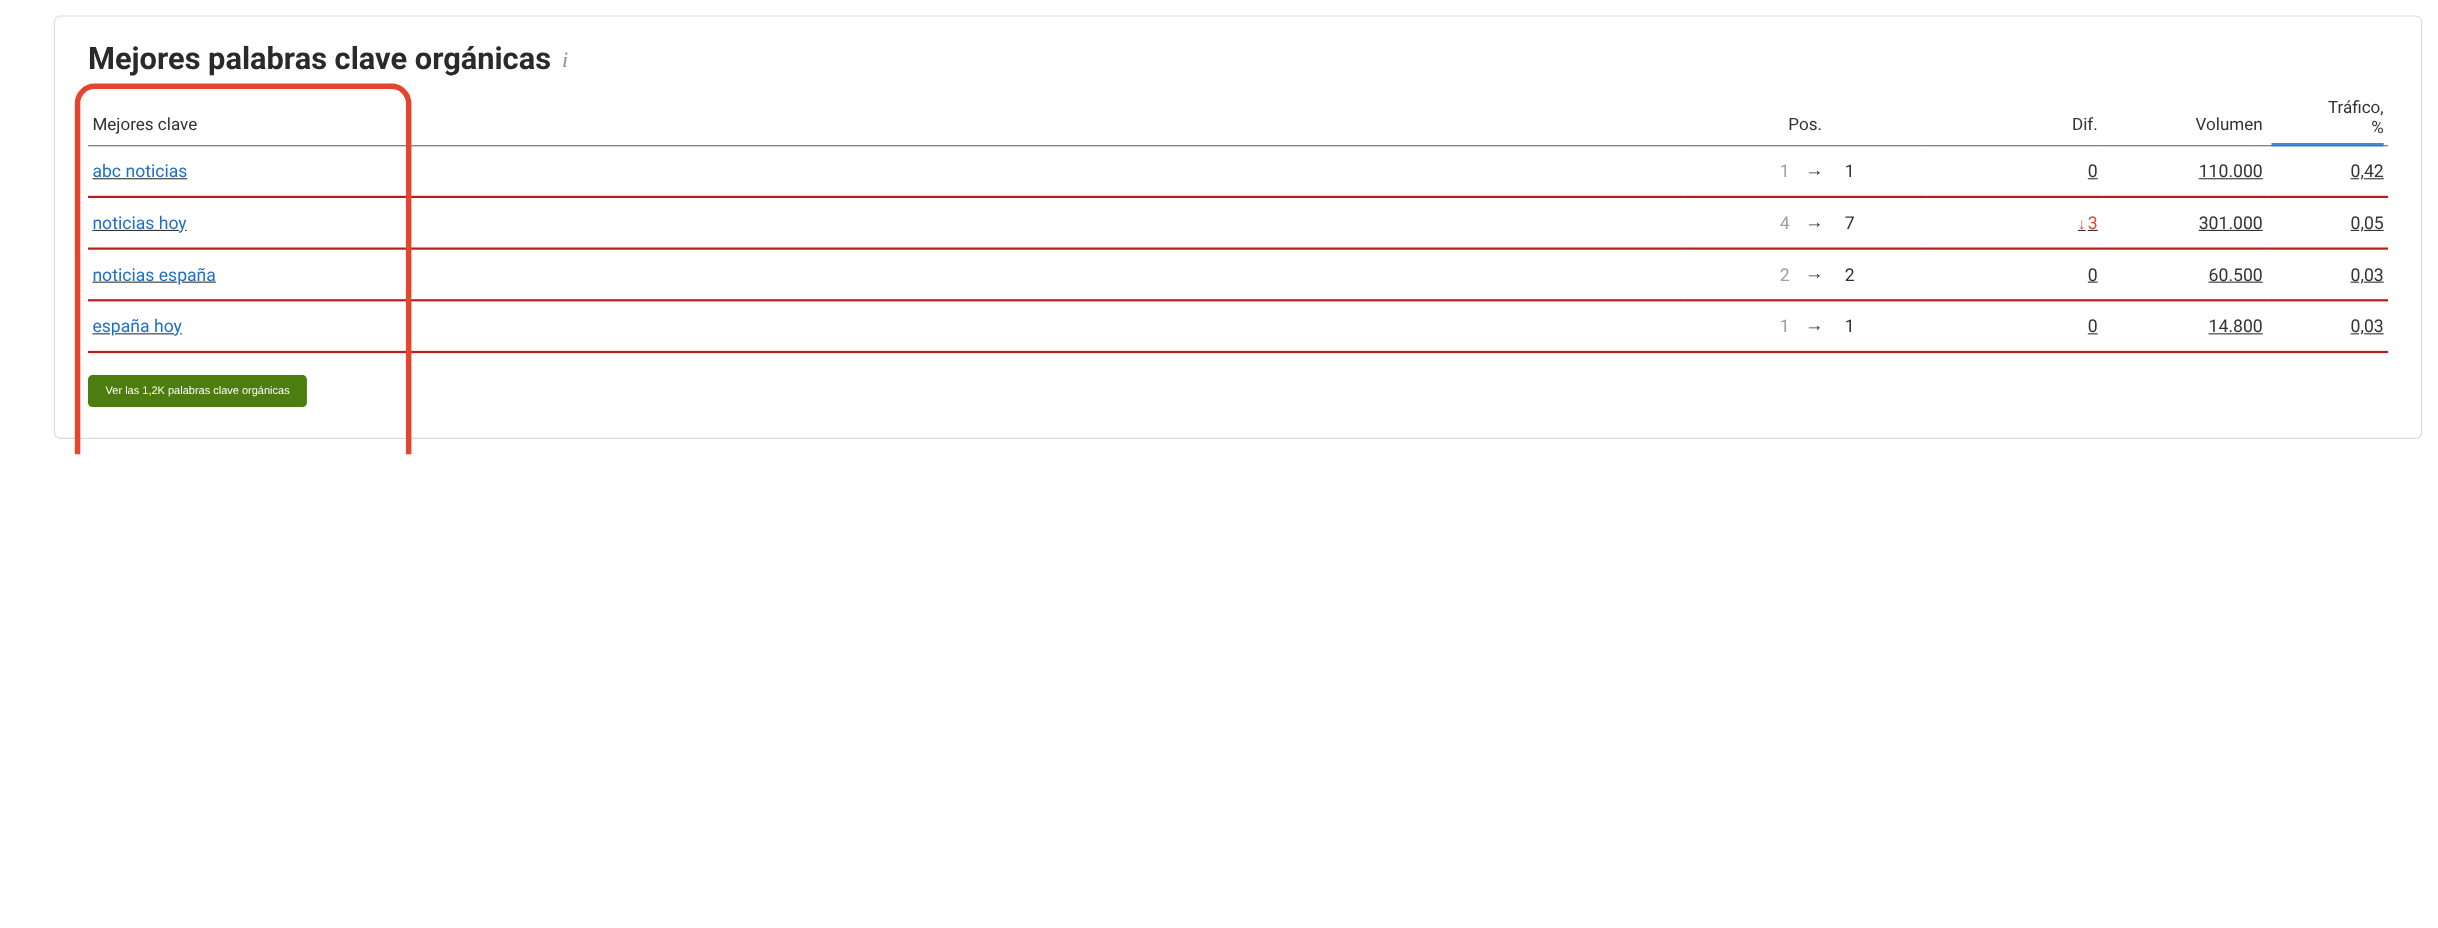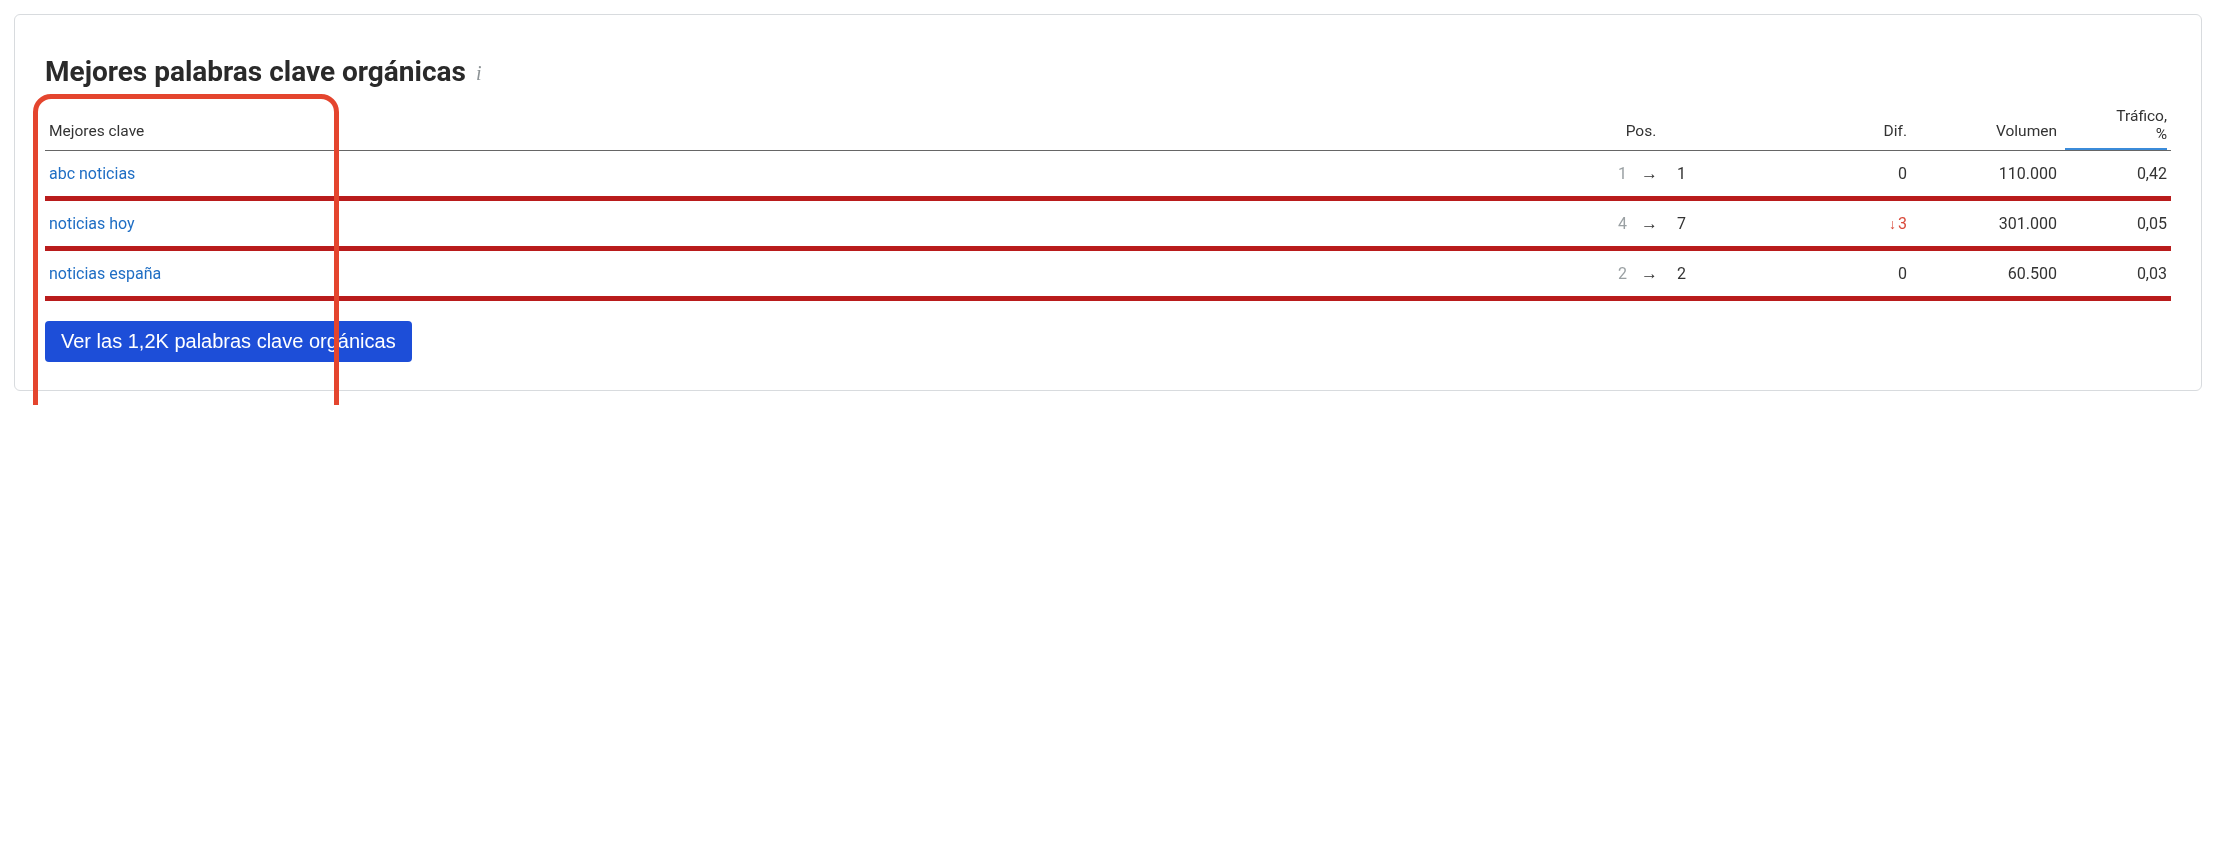--- a/index.html
+++ b/index.html
@@ -7,21 +7,22 @@
     margin: 0;
     padding: 0;
     background: #ffffff;
     font-family: -apple-system, BlinkMacSystemFont, "Segoe UI", Roboto, Helvetica, Arial, sans-serif;
     color: #333;
   }
   .wrap { padding: 14px; }
   .card {
     border: 1px solid #d8dbde;
     border-radius: 6px;
-    padding: 40px 30px 28px 30px;
+    padding: 22px 30px 28px 30px;
+    margin-left: 35px;
   }
   .card-header {
     display: flex;
     align-items: center;
     gap: 10px;
     margin-bottom: 14px;
   }
   .title {
     font-size: 28px;
     font-weight: 700;
@@ -68,24 +69,25 @@
   table.kw thead th.col-traffic .traf-underline {
     display: block;
     border-bottom: 3px solid #3b8bd9;
     margin-top: 4px;
     margin-bottom: -11px;
   }
 
   table.kw tbody td {
     font-size: 16px;
     padding: 13px 4px;
-    border-bottom: 5px solid #b91c1c;
+    border-bottom: 2px solid #b91c1c;
     vertical-align: middle;
     text-align: right;
     color: #333;
+    text-decoration: underline;
   }
   table.kw tbody td.cell-keyword { text-align: left; }
   table.kw tbody td.cell-keyword a {
     color: #1f6ec4;
     text-decoration: none;
   }
 
   
   .pos-wrap {
     display: inline-flex;
@@ -100,23 +102,23 @@
 
   
   .diff-down { color: #d9493a; }
   .diff-up   { color: #3aa24a; }
   .diff-arrow { font-size: 14px; margin-right: 2px; }
 
   
   .footer-btn-row { margin-top: 20px; }
   .btn {
     display: inline-block;
-    background: #1d4ed8;
+    background: #4d7c0f;
     color: #fff;
-    font-size: 20px;
+    font-size: 10px;
     padding: 9px 16px;
     border-radius: 4px;
     border: none;
     cursor: pointer;
   }
 
   
   col.c-keyword { width: auto; }
   col.c-pos     { width: 220px; }
   col.c-dif     { width: 160px; }
@@ -185,20 +187,31 @@
               <td class="cell-keyword"><a href="#">noticias españa</a></td>
               <td style="text-align: center;"><span class="pos-wrap">
                   <span class="pos-prev">2</span>
                   <span class="pos-arrow">→</span>
                   <span class="pos-curr">2</span>
                 </span></td>
               <td><span>0</span></td>
               <td>60.500</td>
               <td>0,03</td>
             </tr>
+            <tr>
+              <td class="cell-keyword"><a href="#">españa hoy</a></td>
+              <td style="text-align: center;"><span class="pos-wrap">
+                  <span class="pos-prev">1</span>
+                  <span class="pos-arrow">→</span>
+                  <span class="pos-curr">1</span>
+                </span></td>
+              <td><span>0</span></td>
+              <td>14.800</td>
+              <td>0,03</td>
+            </tr>
           </tbody>
       </table>
     </div>
 
     <div class="footer-btn-row">
       <button class="btn">Ver las 1,2K palabras clave orgánicas</button>
     </div>
 
   </div>
 </div>

